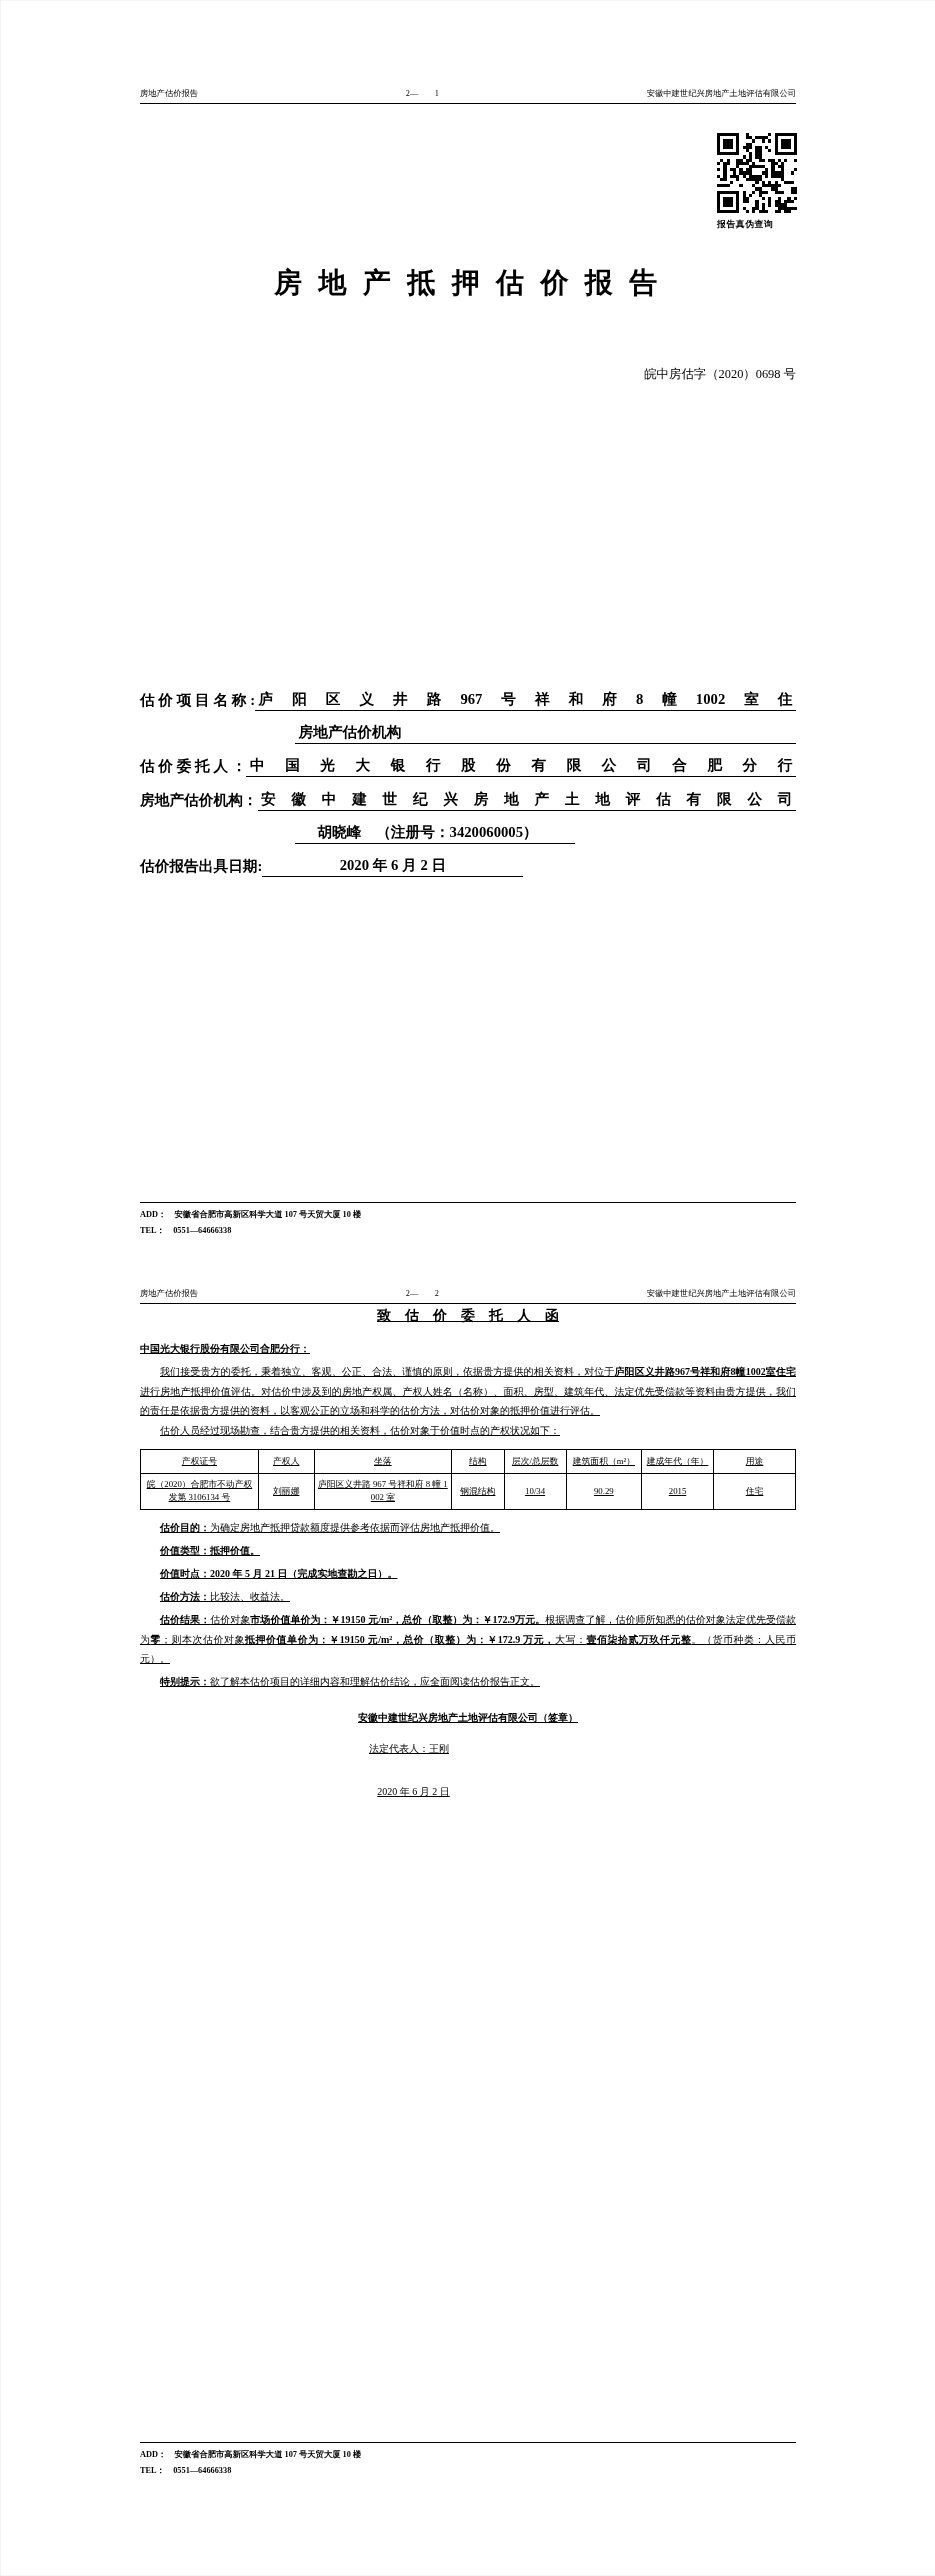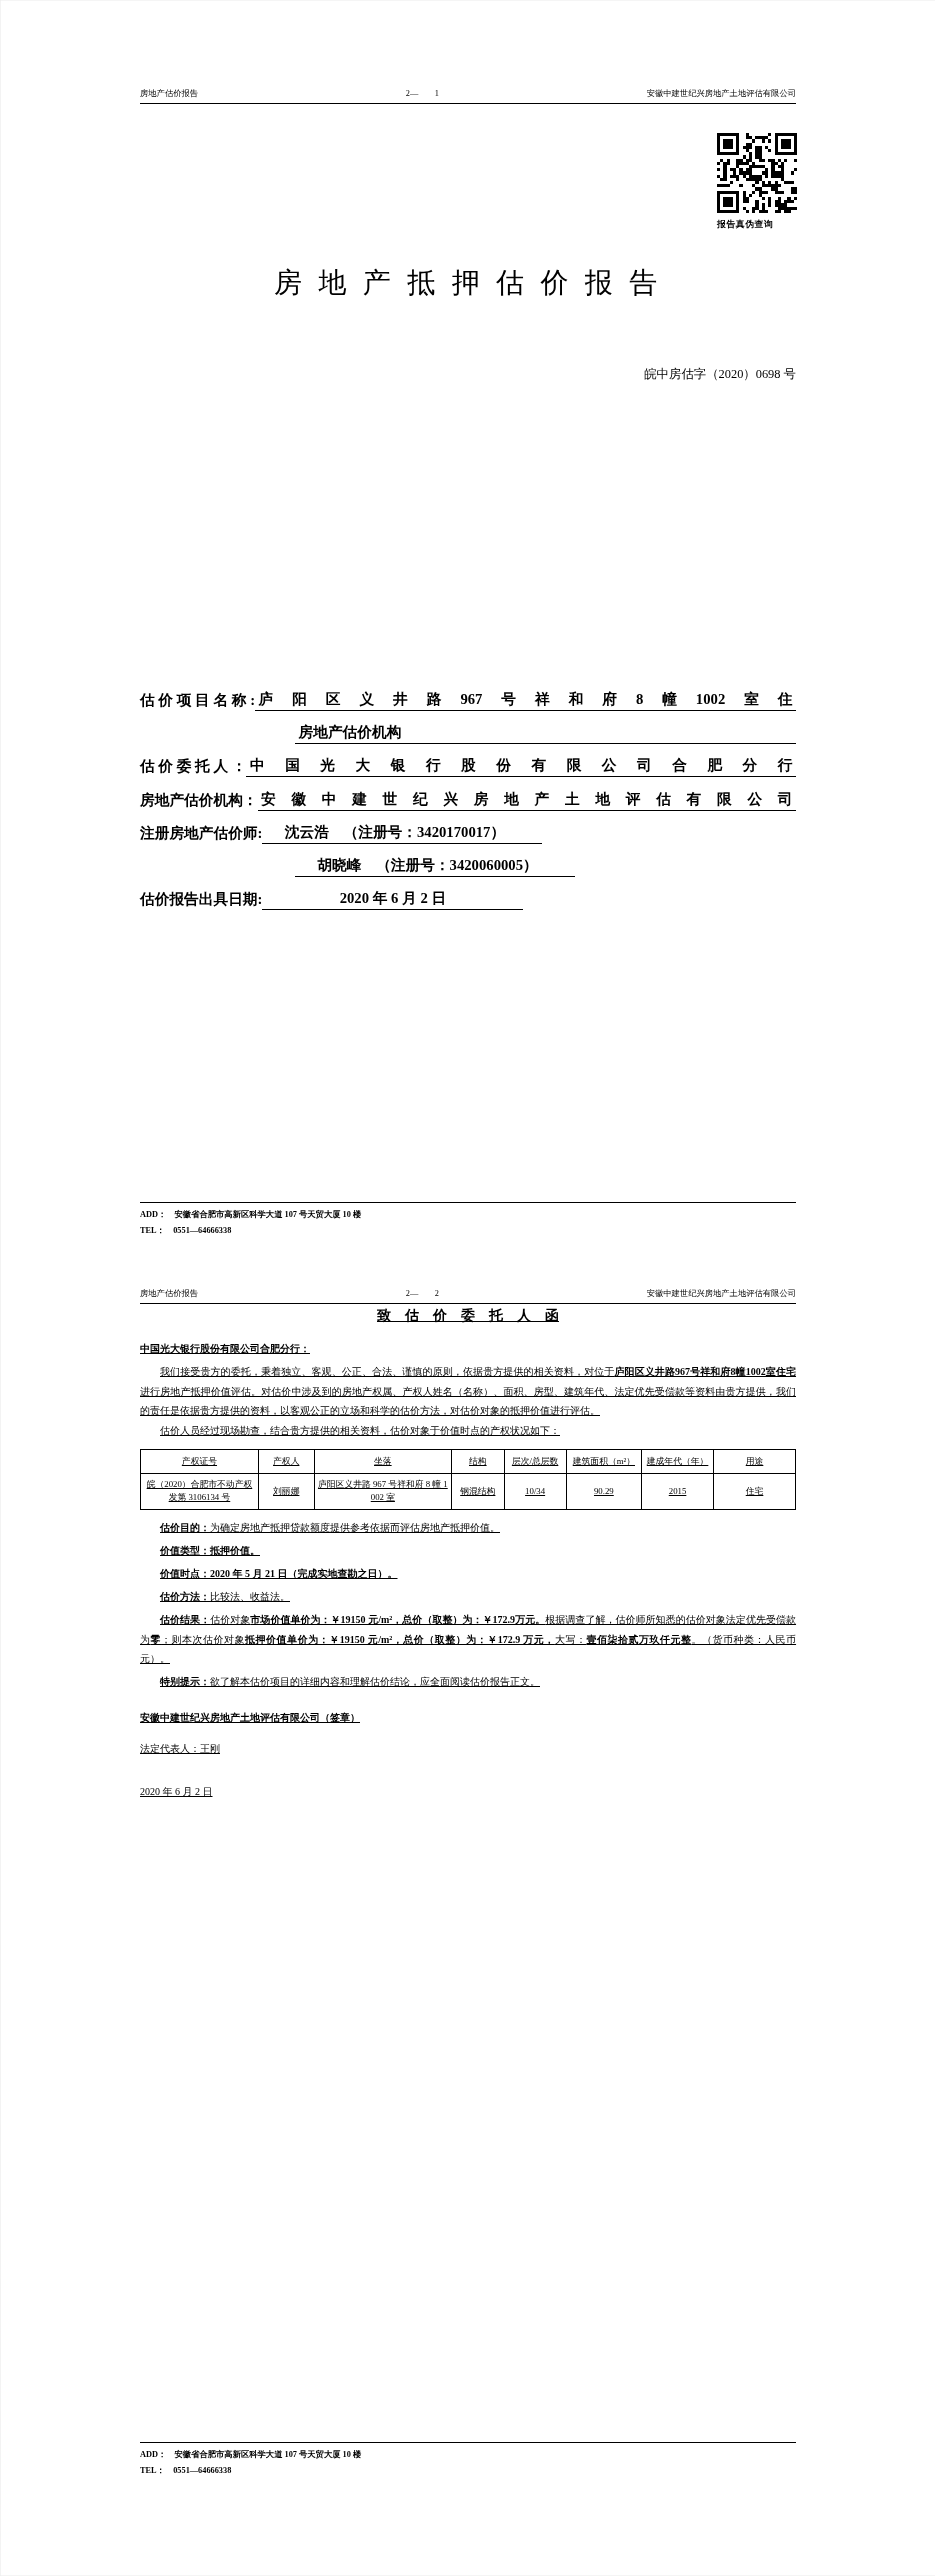--- a/index.html
+++ b/index.html
@@ -22,21 +22,21 @@
     border-top:0.6px solid #000; padding-top:3.5px;
     font-size:8.3px; line-height:16px;font-weight:bold;
   }
   
   .qr-wrap { position:absolute; top:133px; left:717px; width:80px; }
   .qr { display:block; width:80px; height:80px; }
   .qr-cap { margin-top:5.9px; font-size:8.8px; font-weight:bold; letter-spacing:0.6px; }
   
   .title1 {
     position:absolute; top:264px; left:140px; width:656px;
-    text-align:center; font-size:28px; font-weight:normal; letter-spacing:4.7px; white-space:pre;
+    text-align:center; font-size:28px; font-weight:bold; letter-spacing:4.7px; white-space:pre;
   }
   .report-no {
     position:absolute; top:366px; left:140px; width:656px;
     text-align:right; font-size:12.4px;
   }
   
   .fields { position:absolute; top:689px; left:140px; width:656px; }
   .fline { display:flex; align-items:flex-end; margin-bottom:11.2px; font-size:14.7px; line-height:21px; }
   .flabel { font-weight:bold; white-space:pre; flex:0 0 auto; }
   .findent { width:155px; flex:0 0 auto; }
@@ -51,21 +51,21 @@
   .addressee { font-size:10px; font-weight:bold; line-height:19.5px; margin:0 0 3.5px; }
   p.body { margin:0; font-size:10px; line-height:19.5px; text-align:justify; text-indent:2em; }
   p.item { margin-bottom:3.5px; }
   .b { font-weight:bold; }
   .u { text-decoration:underline; }
   table.own { width:100%; border-collapse:collapse; table-layout:fixed; margin:9.4px 0 8.3px; }
   table.own th, table.own td {
     border:0.6px solid #000; font-weight:normal; font-size:8.8px; line-height:13px;
     padding:4.7px 2.4px; text-align:center; vertical-align:middle; word-break:break-all;
   }
-  .signature { margin-top:16.5px; font-size:10px; line-height:19.5px; text-align:left; }
+  .signature { margin-top:16.5px; font-size:10px; line-height:19.5px; text-align:center; }
   .sig-company { font-weight:bold; margin-bottom:10.6px; }
   .sig-legal { margin-bottom:24px; padding-right:118px; }
   .sig-date { padding-right:109px; }
 </style>
 </head>
 <body>
 
 <div class="canvas">
 
   <div class="hdr" style="top:88px">
@@ -102,24 +102,20 @@
       <span class="findent"></span>
       <span class="fval fill left">房地产估价机构</span>
     </div>
     <div class="fline">
       <span class="flabel">估 价 委 托 人 ：</span>
       <span class="fval fill">中国光大银行股份有限公司合肥分行</span>
     </div>
     <div class="fline">
       <span class="flabel">房地产估价机构：</span>
       <span class="fval fill">安徽中建世纪兴房地产土地评估有限公司</span>
-    </div>
-    <div class="fline">
-      <span class="flabel">注册房地产估价师:</span>
-      <span class="fval w430">沈云浩　（注册号：3420170017）</span>
     </div>
     <div class="fline">
       <span class="findent"></span>
       <span class="fval w430">胡晓峰　（注册号：3420060005）</span>
     </div>
     <div class="fline">
       <span class="flabel">估价报告出具日期:</span>
       <span class="fval w430 center">2020 年 6 月 2 日</span>
     </div>
   </div>

